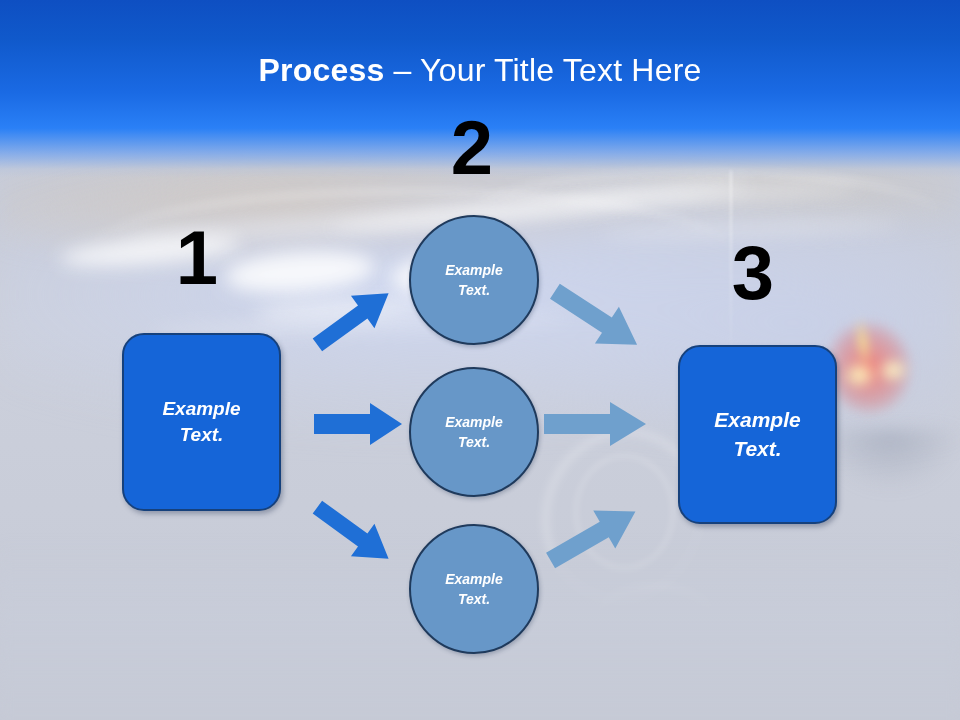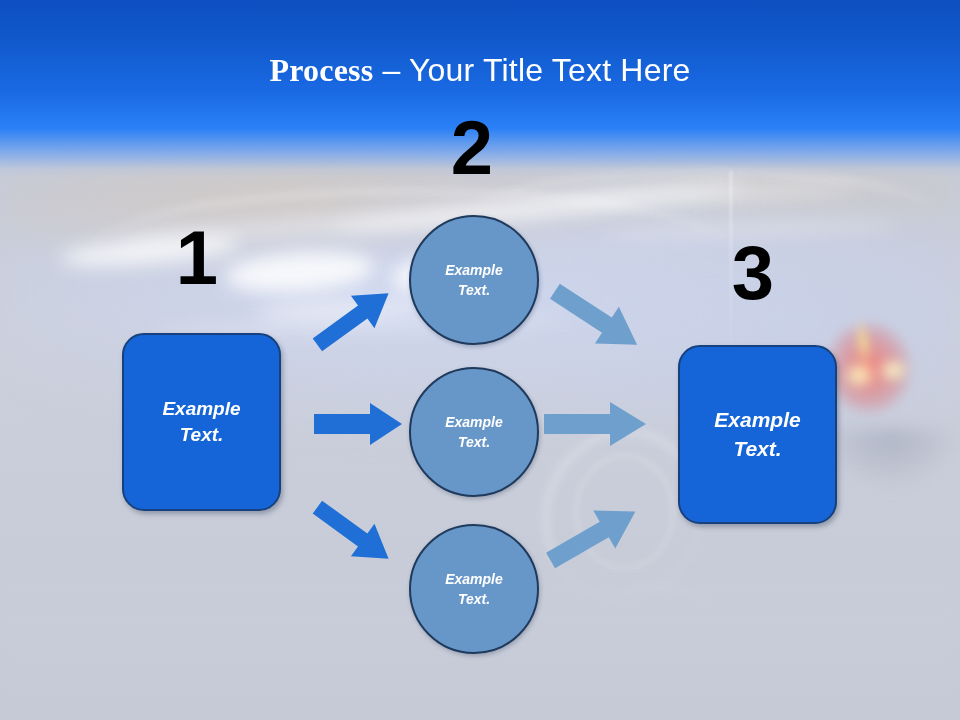--- a/index.html
+++ b/index.html
@@ -144,21 +144,21 @@
   }
   .title {
     position: absolute; left: 0; top: 52px;
     width: 960px;
     text-align: center;
     font-size: 32px;
     color: #ffffff;
     letter-spacing: 0.2px;
     white-space: nowrap;
   }
-  .title b { font-weight: 700; font-family: Liberation Serif, serif; }
+  .title b { font-weight: 700; }
   .title span.light { font-weight: 400; }
 
   
   .stepnum {
     position: absolute;
     font-size: 76px;
     font-weight: 700;
     color: #000000;
     line-height: 1;
     text-align: center;

